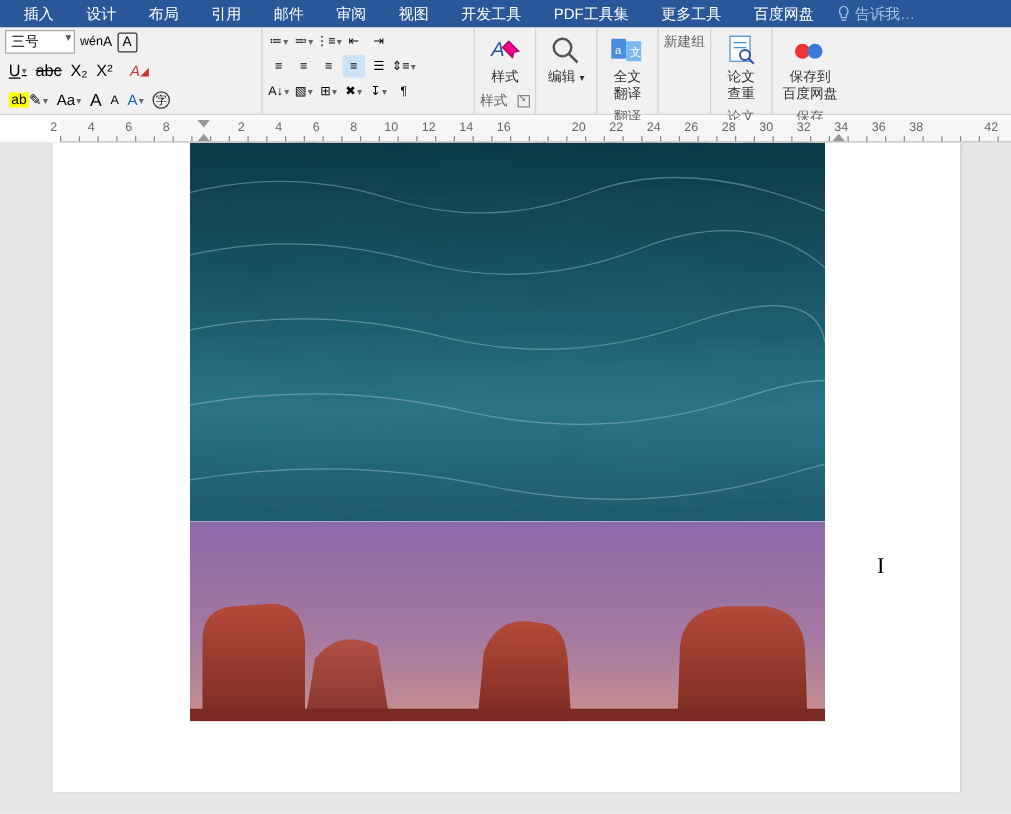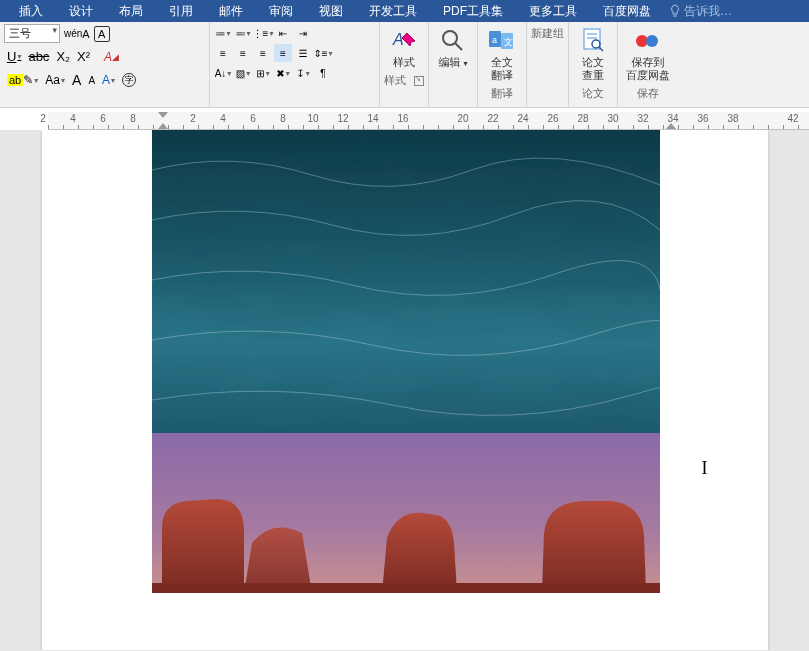--- a/index.html
+++ b/index.html
@@ -1,21 +1,21 @@
 <!DOCTYPE html>
 <html><head>
 <meta charset="utf-8">
 <style>
   * { margin: 0; padding: 0; box-sizing: border-box; }
   body { font-family: "Microsoft YaHei", sans-serif; font-size: 12px; background: #e6e6e6; overflow: hidden; width: 809px; height: 651px; }
   .tabs { background: #2a579a; display: flex; height: 22px; align-items: center; padding-left: 6px; }
   .tab { color: #fff; font-size: 12px; padding: 0 13px; cursor: pointer; line-height: 22px; }
   .tellme { color: #a8c0e0; display: flex; align-items: center; gap: 4px; padding-left: 6px; }
   .tellme svg { width: 10px; height: 14px; }
-  .ribbon { background: #f1f1f1; height: 86px; display: flex; border-bottom: 1px solid #d4d4d4; }
+  .ribbon { background: #f1f1f1; height: 70px; display: flex; border-bottom: 1px solid #d4d4d4; }
   .group { border-right: 1px solid #d4d4d4; display: flex; flex-direction: column; padding: 2px 4px 0; }
   .group-body { flex: 1; display: flex; align-items: flex-start; gap: 2px; flex-wrap: wrap; }
   .group-label { text-align: center; font-size: 11px; color: #666; padding: 2px 0; display: flex; align-items: center; justify-content: center; gap: 8px; }
   .launcher { width: 10px; height: 10px; border: 1px solid #888; position: relative; cursor: pointer; }
   .launcher::after { content: "↘"; font-size: 7px; position: absolute; top: -2px; left: 0; color: #666; }
   .btn { padding: 2px 3px; cursor: pointer; display: inline-flex; align-items: center; justify-content: center; border-radius: 2px; }
   .combo { border: 1px solid #aaa; background: #fff; font-size: 11px; padding: 1px 12px 1px 4px; position: relative; cursor: pointer; }
   .combo::after { content: "▾"; position: absolute; right: 2px; top: 0; font-size: 9px; color: #555; }
   .font-group .row { display: flex; gap: 1px; align-items: center; margin-bottom: 2px; }
   .col-vert { display: flex; flex-direction: column; align-items: center; gap: 2px; padding: 2px 4px; cursor: pointer; }

